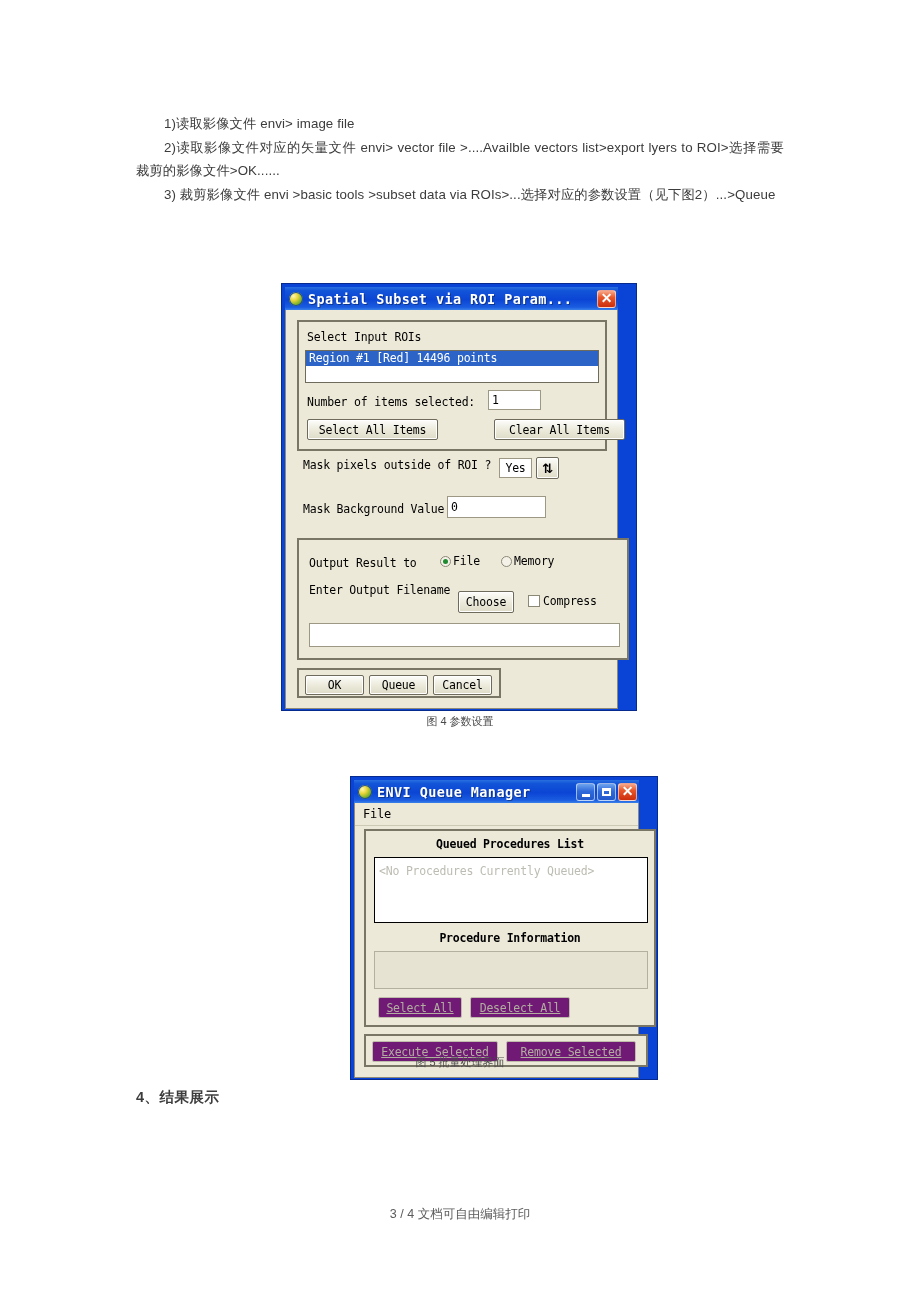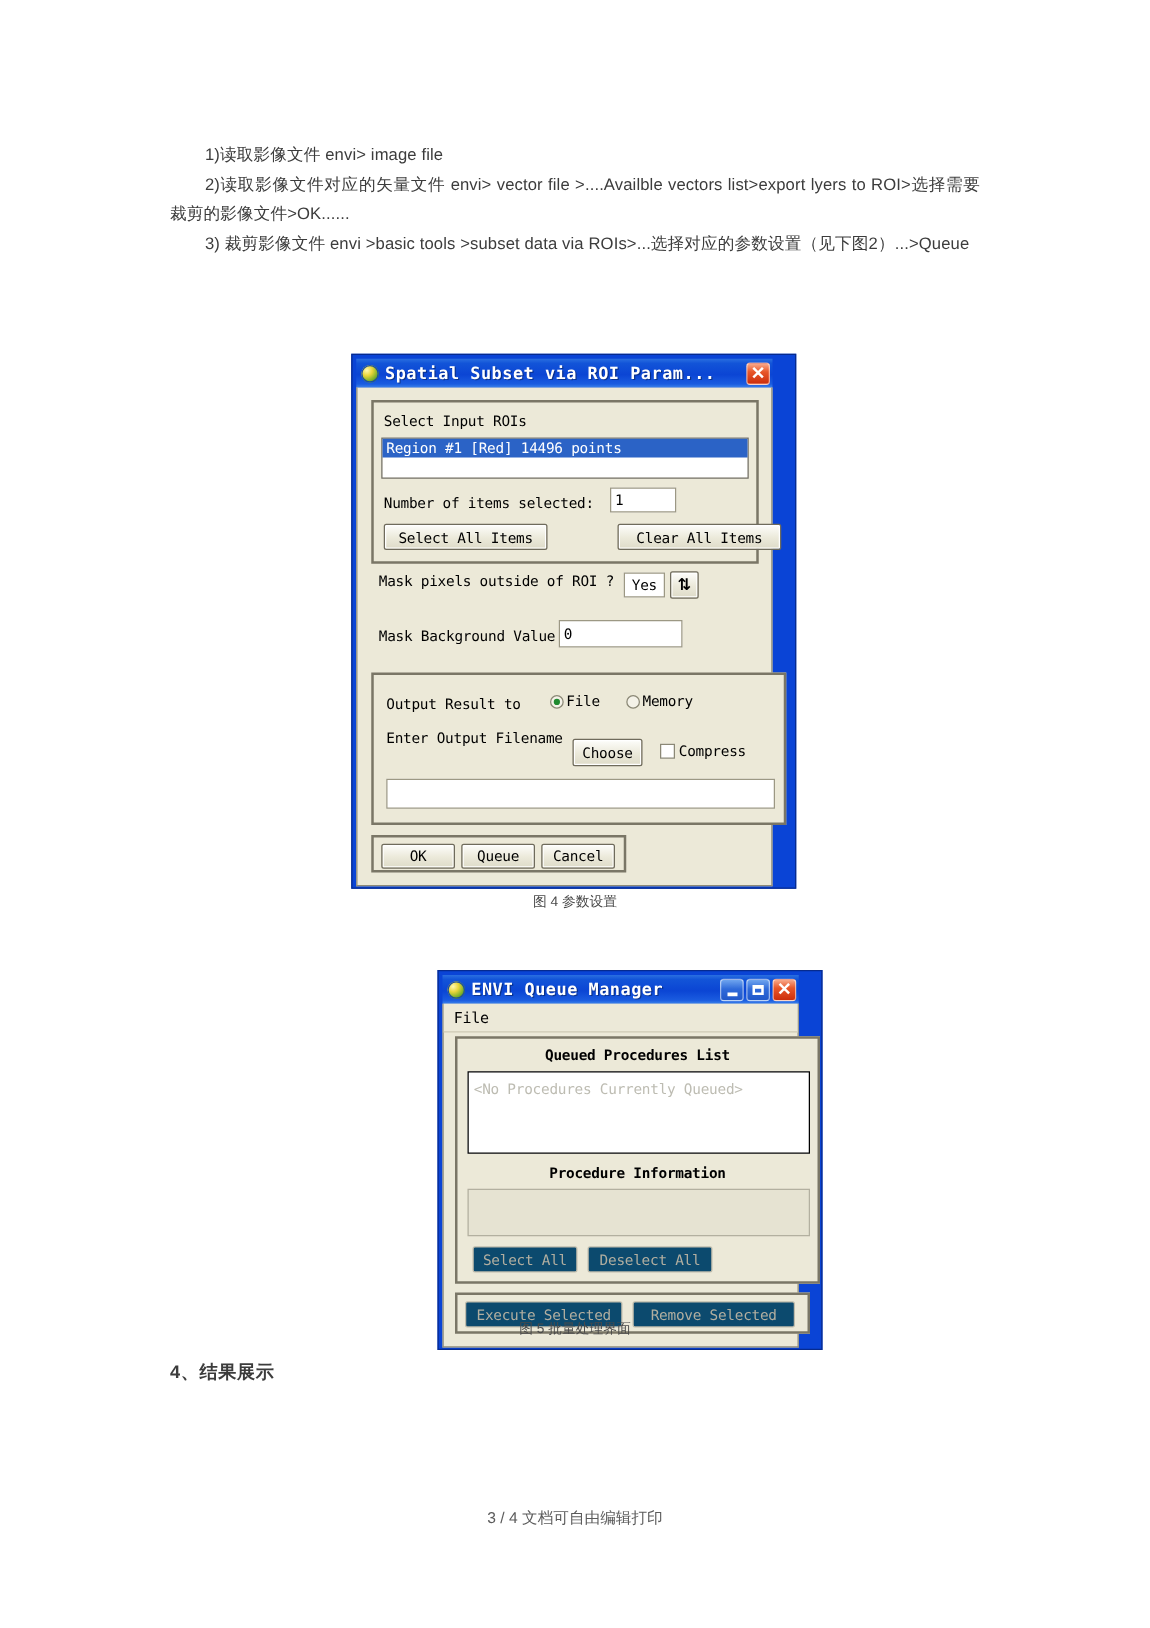--- a/index.html
+++ b/index.html
@@ -155,23 +155,24 @@
     background: linear-gradient(to bottom, #fdfdfb 0%, #eceadb 52%, #dedbc8 100%);
     border: 1px solid #6f6b5c;
     border-radius: 2px;
     box-shadow: inset 0 0 0 1px #ffffff;
     display: inline-flex; align-items: center; justify-content: center;
     box-sizing: border-box;
     cursor: default;
   }
   .btn.disabled {
     color: #b1aea0;
-    background: #0c4a6e;
+    background: #701a75;
     border-color: #bfbcac;
     box-shadow: none;
+    text-decoration: underline;
   }
   .radio {
     width: 11px; height: 11px; border-radius: 50%;
     border: 1px solid #8b8876;
     background: #f4f2e8;
     box-sizing: border-box;
     display: inline-flex; align-items: center; justify-content: center;
     margin-right: 2px;
     flex: 0 0 auto;
   }

